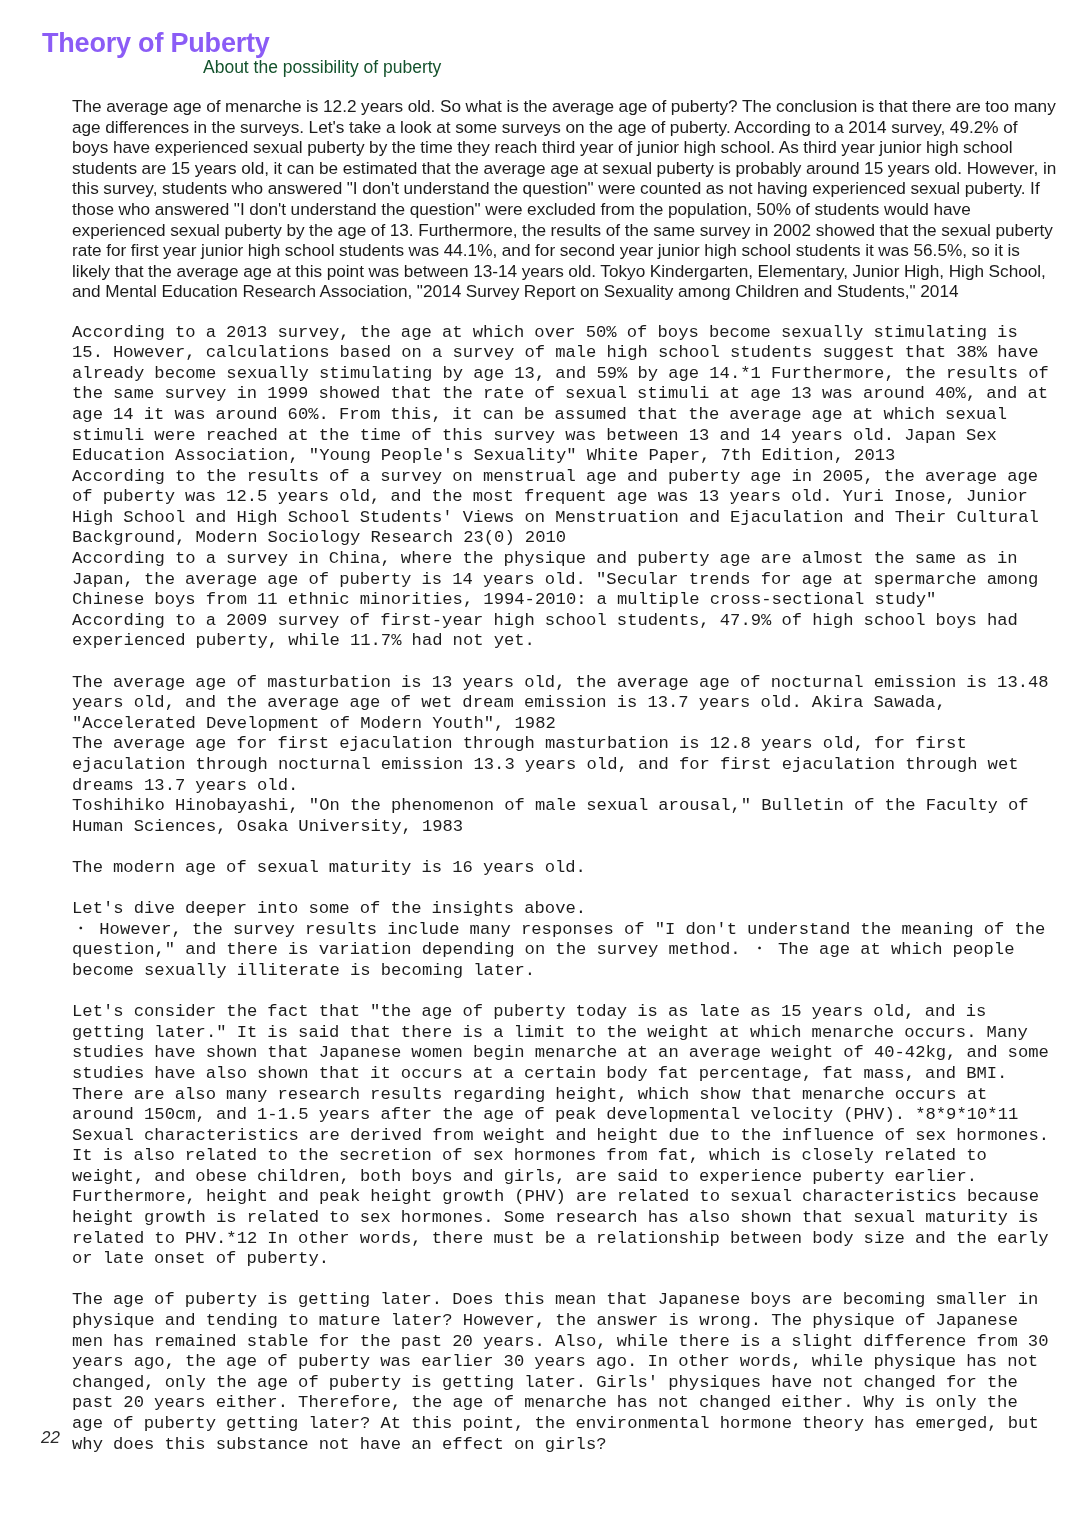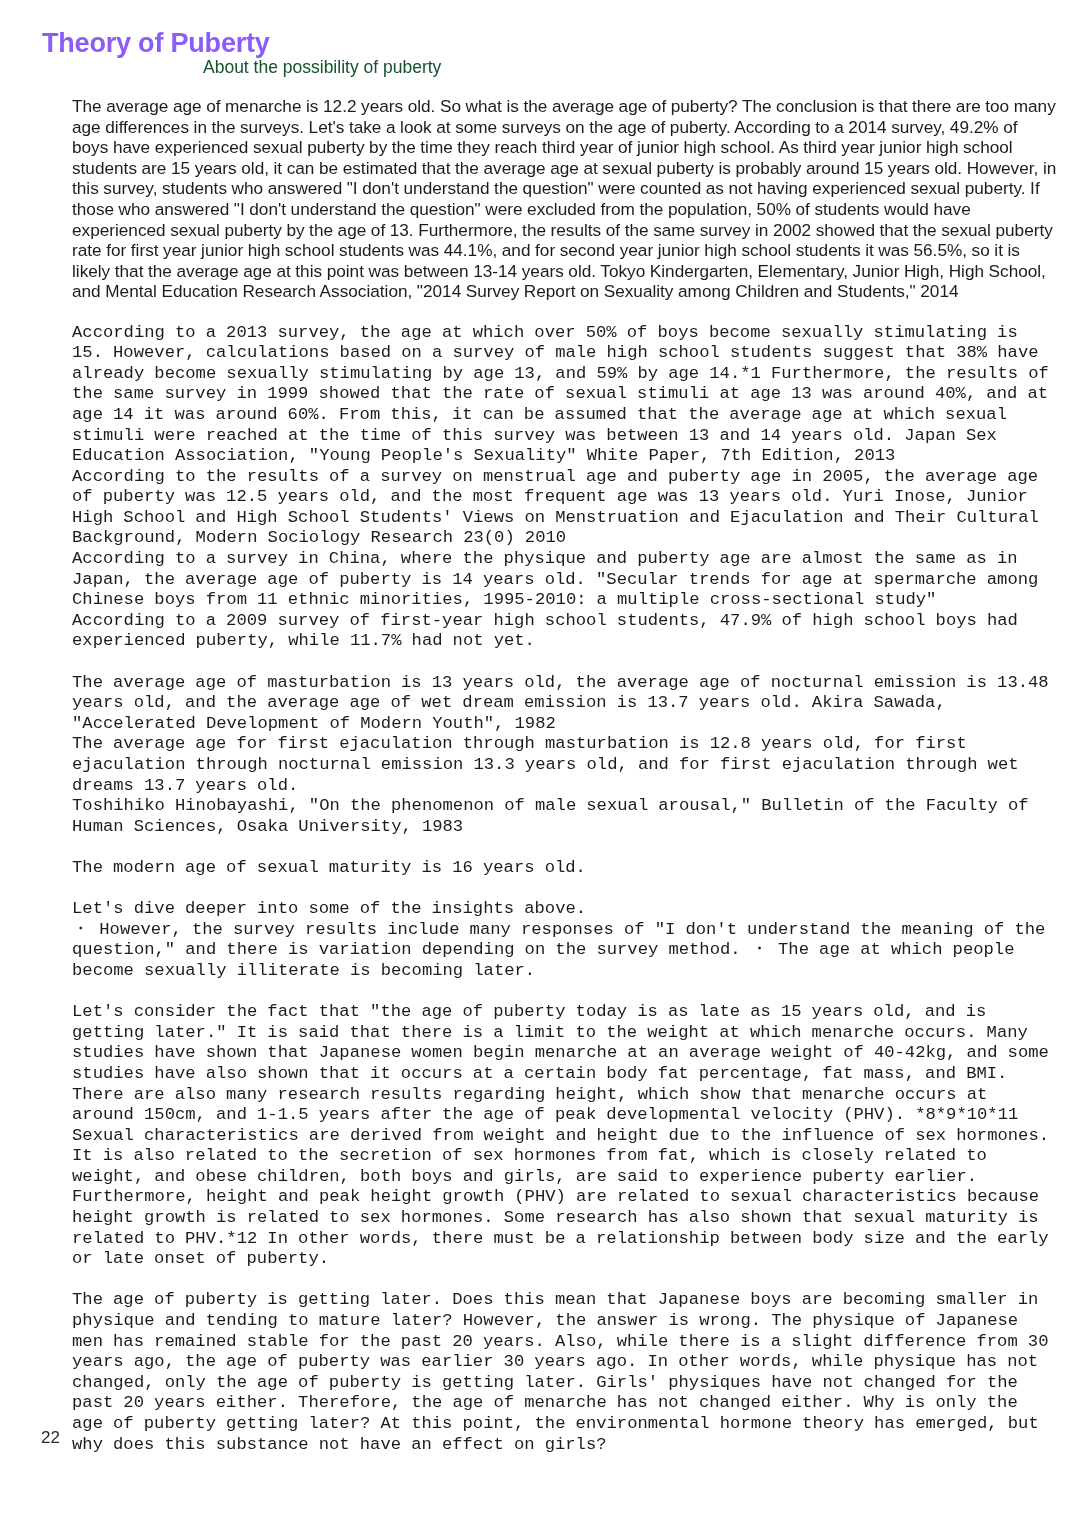--- a/index.html
+++ b/index.html
@@ -75,37 +75,38 @@
   .para.gap-xlarge {
     margin-top: 47px;
   }
   .page-number {
     position: absolute;
     left: 41px;
     top: 1428px;
     font-size: 17px;
     line-height: 20px;
     color: #2a2a2a;
+    font-style: italic;
   }
 </style>
 </head>
 <body>
 
 <div class="page">
 
   <div class="header">
     <h1 class="doc-title">Theory of Puberty</h1>
     <h2 class="doc-subtitle">About the possibility of puberty</h2>
   </div>
 
   <div class="body-area">
     <p class="para">The average age of menarche is 12.2 years old. So what is the average age of puberty? The conclusion is that there are too many age differences in the surveys. Let's take a look at some surveys on the age of puberty. According to a 2014 survey, 49.2% of boys have experienced sexual puberty by the time they reach third year of junior high school. As third year junior high school students are 15 years old, it can be estimated that the average age at sexual puberty is probably around 15 years old. However, in this survey, students who answered "I don't understand the question" were counted as not having experienced sexual puberty. If those who answered "I don't understand the question" were excluded from the population, 50% of students would have experienced sexual puberty by the age of 13. Furthermore, the results of the same survey in 2002 showed that the sexual puberty rate for first year junior high school students was 44.1%, and for second year junior high school students it was 56.5%, so it is likely that the average age at this point was between 13-14 years old. Tokyo Kindergarten, Elementary, Junior High, High School, and Mental Education Research Association, "2014 Survey Report on Sexuality among Children and Students," 2014</p>
     <p class="para">According to a 2013 survey, the age at which over 50% of boys become sexually stimulating is 15. However, calculations based on a survey of male high school students suggest that 38% have already become sexually stimulating by age 13, and 59% by age 14.*1 Furthermore, the results of the same survey in 1999 showed that the rate of sexual stimuli at age 13 was around 40%, and at age 14 it was around 60%. From this, it can be assumed that the average age at which sexual stimuli were reached at the time of this survey was between 13 and 14 years old. Japan Sex Education Association, "Young People's Sexuality" White Paper, 7th Edition, 2013</p>
     <p class="para tight">According to the results of a survey on menstrual age and puberty age in 2005, the average age of puberty was 12.5 years old, and the most frequent age was 13 years old. Yuri Inose, Junior High School and High School Students' Views on Menstruation and Ejaculation and Their Cultural Background, Modern Sociology Research 23(0) 2010</p>
-    <p class="para tight">According to a survey in China, where the physique and puberty age are almost the same as in Japan, the average age of puberty is 14 years old. "Secular trends for age at spermarche among Chinese boys from 11 ethnic minorities, 1995-2010: a multiple cross-sectional study"</p>
+    <p class="para tight">According to a survey in China, where the physique and puberty age are almost the same as in Japan, the average age of puberty is 14 years old. "Secular trends for age at spermarche among Chinese boys from 11 ethnic minorities, 1994-2010: a multiple cross-sectional study"</p>
     <p class="para tight">According to a 2009 survey of first-year high school students, 47.9% of high school boys had experienced puberty, while 11.7% had not yet.</p>
     <p class="para">The average age of masturbation is 13 years old, the average age of nocturnal emission is 13.48 years old, and the average age of wet dream emission is 13.7 years old. Akira Sawada, "Accelerated Development of Modern Youth", 1982</p>
     <p class="para tight">The average age for first ejaculation through masturbation is 12.8 years old, for first ejaculation through nocturnal emission 13.3 years old, and for first ejaculation through wet dreams 13.7 years old.</p>
     <p class="para tight">Toshihiko Hinobayashi, "On the phenomenon of male sexual arousal," Bulletin of the Faculty of Human Sciences, Osaka University, 1983</p>
     <p class="para">The modern age of sexual maturity is 16 years old.</p>
     <p class="para">Let's dive deeper into some of the insights above.</p>
     <p class="para tight"> ・ However, the survey results include many responses of "I don't understand the meaning of the question," and there is variation depending on the survey method. ・ The age at which people become sexually illiterate is becoming later.</p>
     <p class="para">Let's consider the fact that "the age of puberty today is as late as 15 years old, and is getting later." It is said that there is a limit to the weight at which menarche occurs. Many studies have shown that Japanese women begin menarche at an average weight of 40-42kg, and some studies have also shown that it occurs at a certain body fat percentage, fat mass, and BMI. There are also many research results regarding height, which show that menarche occurs at around 150cm, and 1-1.5 years after the age of peak developmental velocity (PHV). *8*9*10*11</p>
     <p class="para tight">Sexual characteristics are derived from weight and height due to the influence of sex hormones. It is also related to the secretion of sex hormones from fat, which is closely related to weight, and obese children, both boys and girls, are said to experience puberty earlier. Furthermore, height and peak height growth (PHV) are related to sexual characteristics because height growth is related to sex hormones. Some research has also shown that sexual maturity is related to PHV.*12 In other words, there must be a relationship between body size and the early or late onset of puberty.</p>
     <p class="para">The age of puberty is getting later. Does this mean that Japanese boys are becoming smaller in physique and tending to mature later? However, the answer is wrong. The physique of Japanese men has remained stable for the past 20 years. Also, while there is a slight difference from 30 years ago, the age of puberty was earlier 30 years ago. In other words, while physique has not changed, only the age of puberty is getting later. Girls' physiques have not changed for the past 20 years either. Therefore, the age of menarche has not changed either. Why is only the age of puberty getting later? At this point, the environmental hormone theory has emerged, but why does this substance not have an effect on girls?</p>

